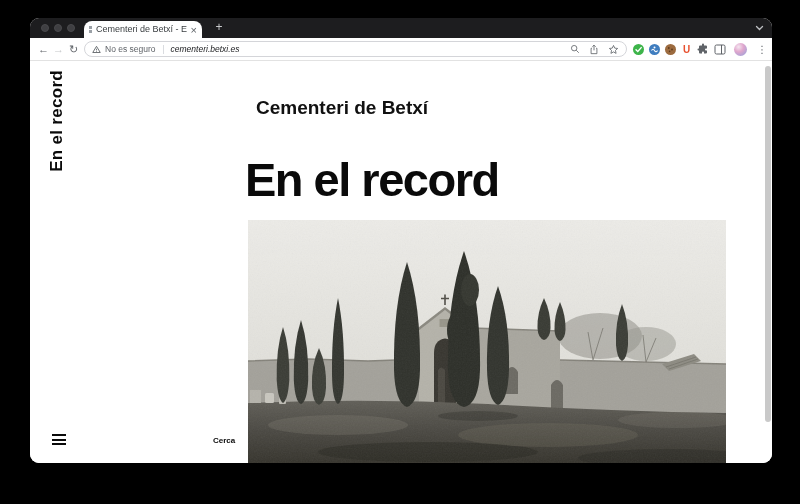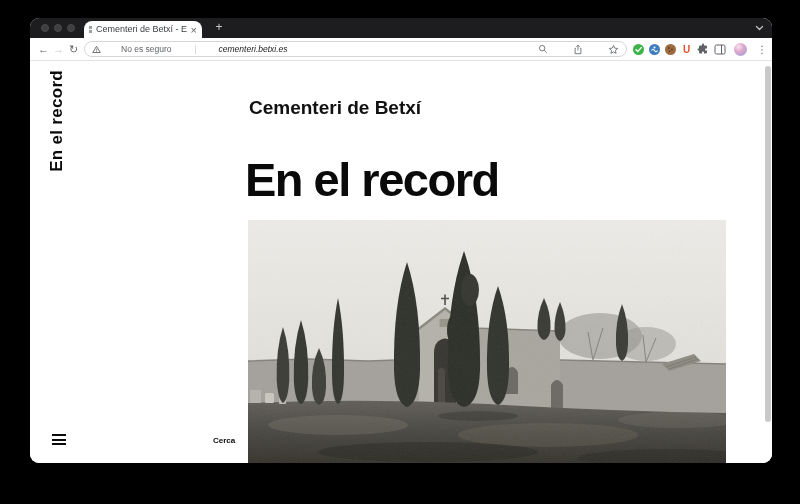--- a/index.html
+++ b/index.html
@@ -37,21 +37,21 @@
   
   .toolbar {
     height:23px; background:#fff; border-bottom:1px solid #e2e2e2;
     display:flex; align-items:center; padding:0 6px;
   }
   .nav-btn { width:15px; text-align:center; font-size:11px; color:#5f6368; cursor:pointer; flex:0 0 auto; }
   .nav-btn.disabled { color:#c6c8ca; }
   .url-bar {
     height:16px; width:543px; margin-left:3px; flex:0 0 auto;
     border:1px solid #d4d5d9; border-radius:9px;
-    display:flex; align-items:center; padding:0 7px; gap:20px; cursor:text; background:#fff;
+    display:flex; align-items:center; padding:0 7px; gap:4px; cursor:text; background:#fff;
   }
   .sec-text { font-size:8.5px; color:#5f6368; white-space:nowrap; }
   .url-divider { width:1px; height:9px; background:#dadce0; margin:0 3px; }
   .url-text { font-size:8.5px; color:#202124; white-space:nowrap;font-style:italic; }
   .url-spacer { flex:1; }
   .pill-icon { flex:0 0 auto; display:flex; align-items:center; cursor:pointer; margin-left:5px; }
   .ext-row { display:flex; align-items:center; gap:5px; margin-left:6px; }
   .ext-icon { width:11px; height:11px; border-radius:50%; position:relative; cursor:pointer; flex:0 0 auto; }
   .ext-green { background:#3db44a; }
   .ext-blue { background:#3f7dbf; }
@@ -62,21 +62,21 @@
     background:radial-gradient(circle at 35% 30%, #f4e6f0 0%, #e0a7cd 40%, #8f9edb 100%);
   }
   .menu-dots { font-size:10px; color:#5f6368; margin-left:5px; cursor:pointer; width:8px; text-align:center; }
   
   .content { position:absolute; top:43px; left:0; right:0; bottom:0; background:#fff; overflow:hidden; }
   .vertical-logo {
     position:absolute; left:17px; top:9px;
     writing-mode:vertical-rl; transform:rotate(180deg);
     font-size:17px; font-weight:bold; color:#0a0a0a; letter-spacing:0.3px; white-space:nowrap;
   }
-  .site-name { position:absolute; left:219px; top:36px; font-size:19px; font-weight:bold; color:#111; }
+  .site-name { position:absolute; left:226px; top:36px; font-size:19px; font-weight:bold; color:#111; }
   .page-title {
     position:absolute; left:215px; top:91px; font-size:47px; font-weight:bold;
     color:#0a0a0a; letter-spacing:-1.5px;
   }
   .hero-photo { position:absolute; left:218px; top:159px; width:478px; height:243px; }
   .hamburger { position:absolute; left:22px; top:373px; width:14px; cursor:pointer; }
   .hamburger span { display:block; height:2px; background:#0a0a0a; margin-bottom:2.5px; }
   .cerca { position:absolute; left:183px; top:375px; font-size:8px; font-weight:bold; color:#0a0a0a; cursor:pointer; }
   .scrollbar-thumb {
     position:absolute; right:1px; top:5px; width:6px; height:356px;

